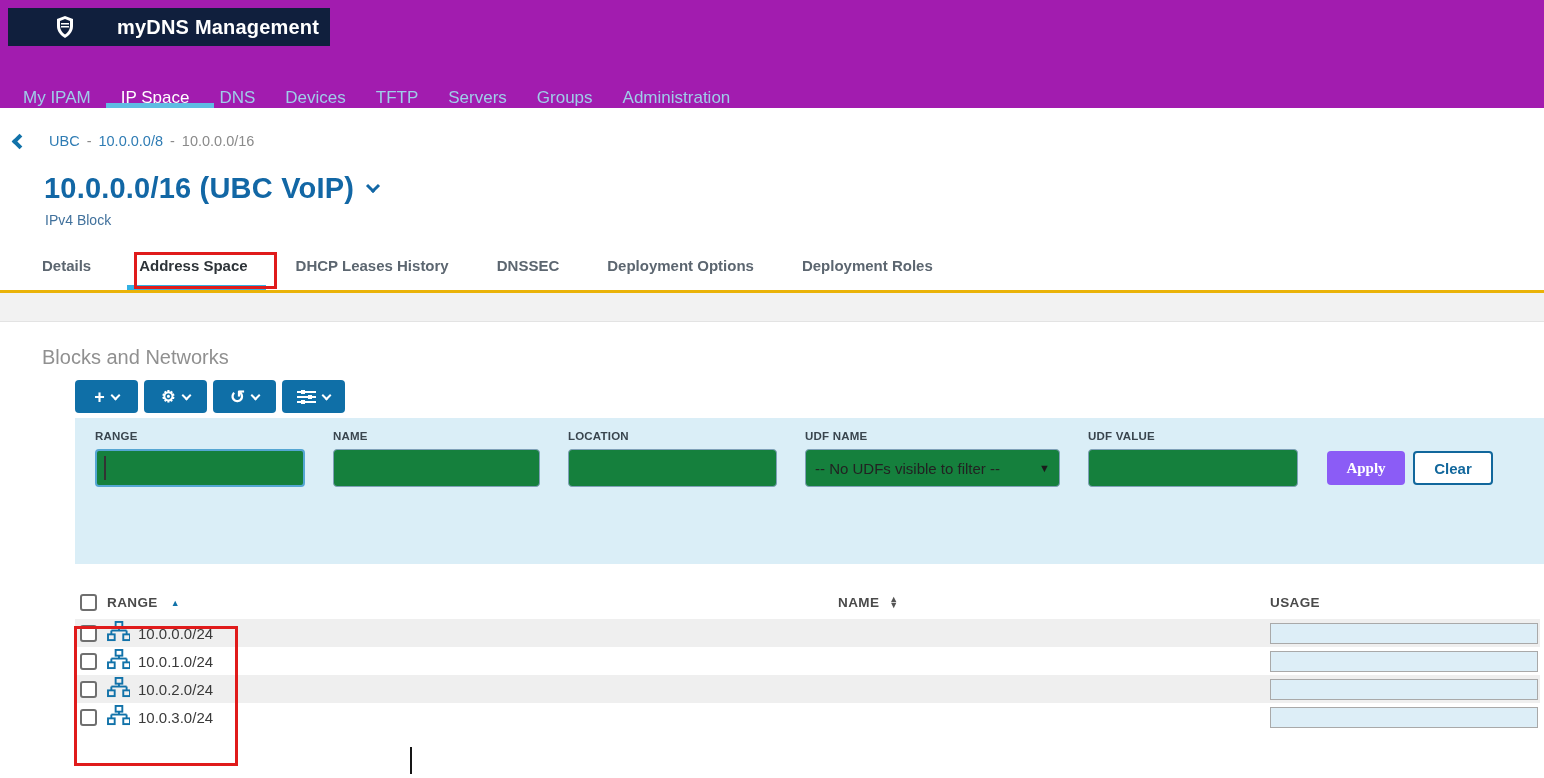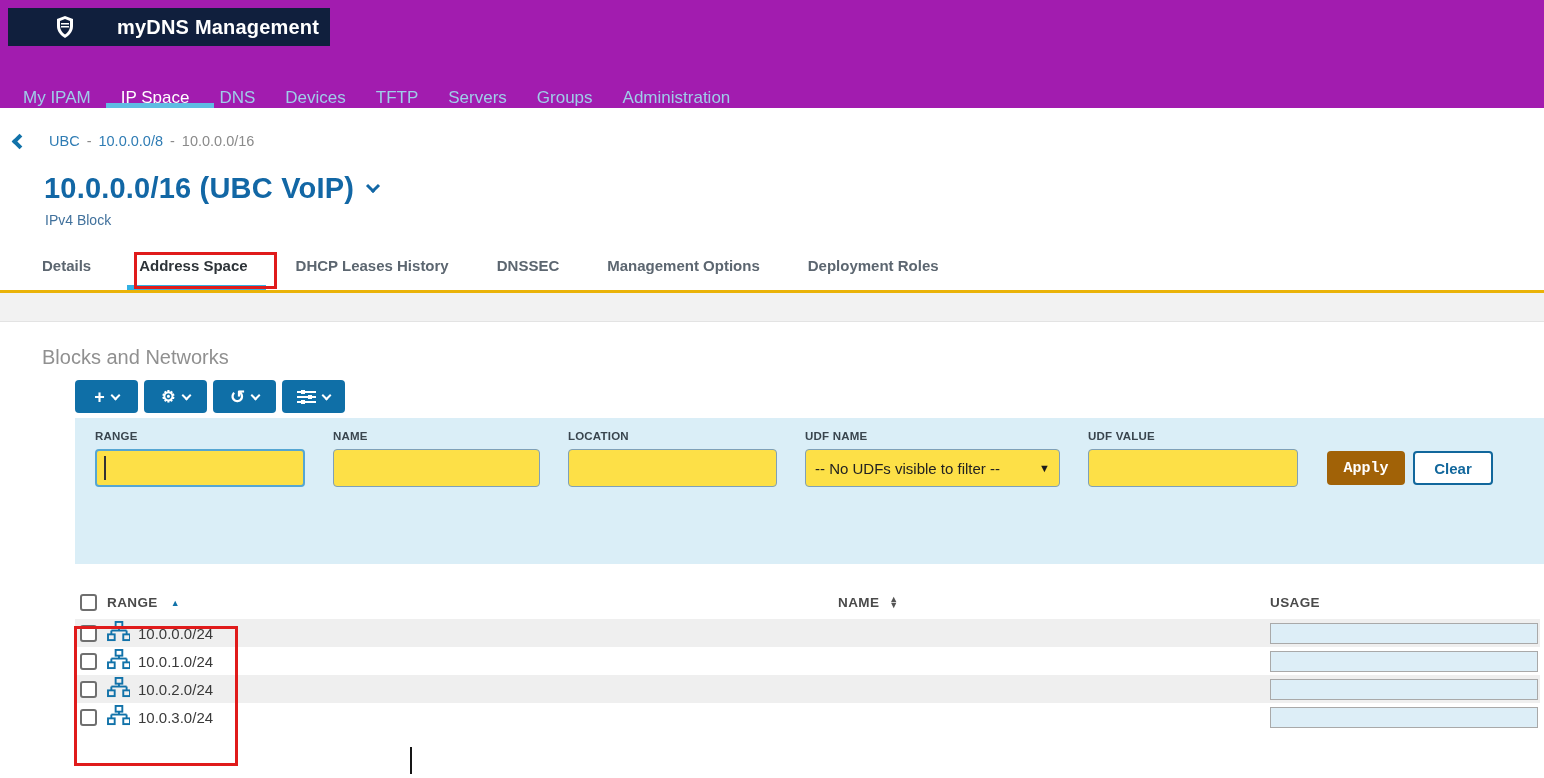--- a/index.html
+++ b/index.html
@@ -43,28 +43,28 @@
   .toolbar { margin:11px 0 0 75px; display:flex; gap:6px; height:33px; }
   .tb-btn { width:63px; height:33px; background:#0f6fa7; border:none; border-radius:4px; display:flex; align-items:center; justify-content:center; gap:7px; color:#fff; cursor:pointer; }
   .tb-glyph { font-size:18px; font-weight:bold; line-height:1; color:#fff; }
   .chev-down-sm { width:7px; height:7px; border-left:2px solid #fff; border-bottom:2px solid #fff; transform:rotate(-45deg); margin-top:-3px; }
 
   
   .filter-panel { margin:5px 0 0 75px; height:146px; background:#daeef7; padding:12px 0 0 20px; }
   .filter-row { display:flex; align-items:flex-end; }
   .ffield { display:flex; flex-direction:column; margin-right:28px; }
   .flabel { font-size:11.5px; font-weight:bold; color:#39454e; letter-spacing:.2px; margin-bottom:7px; }
-  .finput { height:38px; background:#fde047; border:1px solid #7fa0b8; border-radius:4px; font-size:15px; padding:0 9px; color:#222; font-family:"Liberation Sans",sans-serif; }
+  .finput { height:38px; background:#15803d; border:1px solid #7fa0b8; border-radius:4px; font-size:15px; padding:0 9px; color:#222; font-family:"Liberation Sans",sans-serif; }
   .finput.focused { border:2px solid #55a6d3; }
   .w210 { width:210px; } .w207 { width:207px; } .w209 { width:209px; } .w255 { width:255px; }
   .input-wrap { position:relative; }
   .caret-in { position:absolute; left:9px; top:7px; width:1.5px; height:24px; background:#333; }
   .fselect { display:flex; align-items:center; justify-content:space-between; cursor:pointer; }
   .sel-arrow { color:#1b1b1b; font-size:11px; margin-left:6px; }
-  .btn-apply { width:78px; height:34px; margin:0 0 2px 29px; background:#a16207; color:#fff; font-weight:bold; font-size:15px; border:none; border-radius:4px; cursor:pointer; font-family:Liberation Mono, monospace; }
+  .btn-apply { width:78px; height:34px; margin:0 0 2px 29px; background:#8b5cf6; color:#fff; font-weight:bold; font-size:15px; border:none; border-radius:4px; cursor:pointer; font-family:Liberation Serif, serif; }
   .btn-clear { width:80px; height:34px; margin:0 0 2px 8px; background:#fff; color:#11679c; font-weight:bold; font-size:15px; border:2px solid #11679c; border-radius:4px; cursor:pointer; font-family:"Liberation Sans",sans-serif; }
 
   
   .table { margin:22px 4px 0 75px; }
   .thead { height:33px; display:flex; align-items:center; background:#fff; }
   .trow { height:28px; display:flex; align-items:center; }
   .trow:nth-child(even) { background:#efefef; }
   .c1 { width:763px; display:flex; align-items:center; padding-left:5px; }
   .c2 { width:432px; display:flex; align-items:center; }
   .c3 { flex:1; padding-right:2px; display:flex; align-items:center; }
@@ -127,21 +127,21 @@
     <span class="page-title">10.0.0.0/16 (UBC VoIP)</span>
     <span class="chev-down-title"></span>
   </div>
   <div class="subtitle">IPv4 Block</div>
 
   <div class="tabs">
     <div class="tab">Details</div>
     <div class="tab active">Address Space</div>
     <div class="tab">DHCP Leases History</div>
     <div class="tab">DNSSEC</div>
-    <div class="tab">Management Options</div>
+    <div class="tab">Deployment Options</div>
     <div class="tab">Deployment Roles</div>
   </div>
   <div class="gray-strip"></div>
 
   <div class="section-heading">Blocks and Networks</div>
 
   <div class="toolbar">
     <button class="tb-btn">
       <span class="tb-glyph">+</span>
       <span class="chev-down-sm"></span>

